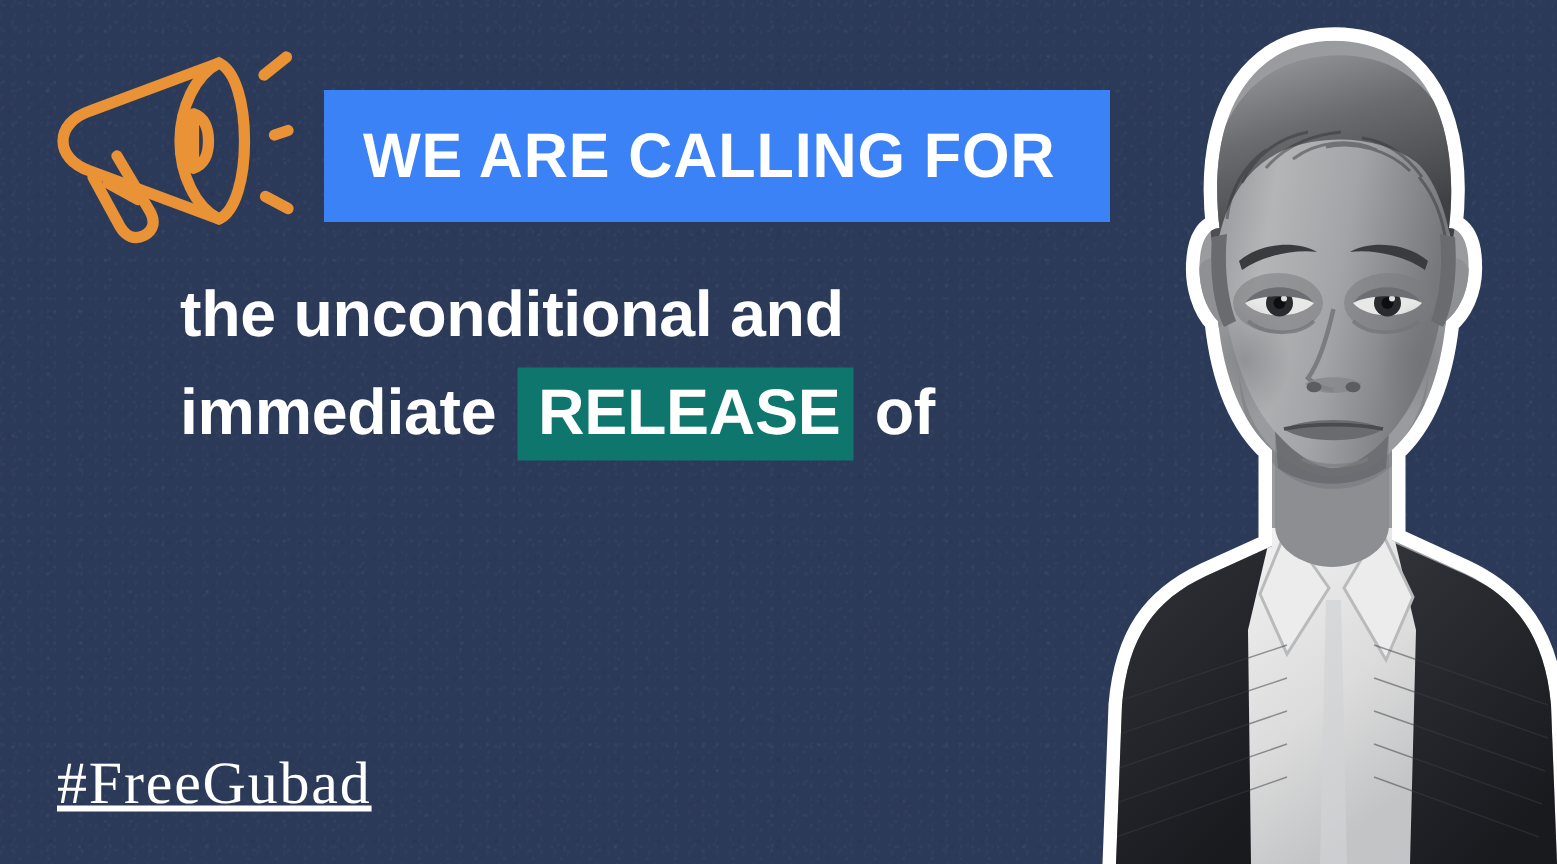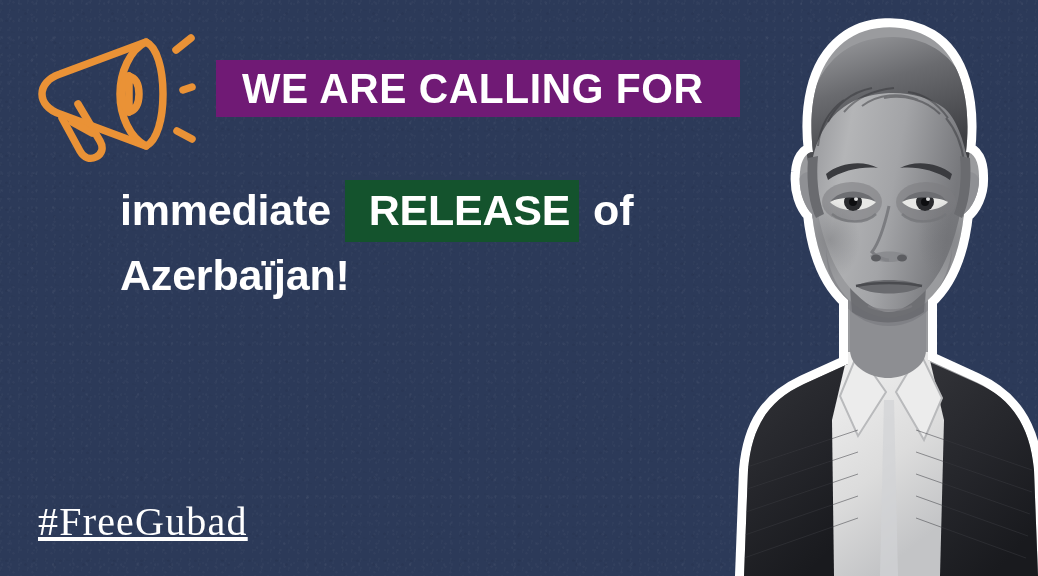--- a/index.html
+++ b/index.html
@@ -53,22 +53,22 @@
     width: 170px;
     height: 135px;
     z-index: 3;
   }
 
   
   .headline-banner {
     position: absolute;
     left: 216px;
     top: 60px;
-    height: 57px;
-    background: #701a75;
+    height: 88px;
+    background: #3b82f6;
     display: flex;
     align-items: center;
     padding: 0 22px 0 26px;
     z-index: 4;
   }
   .headline-banner .headline-text {
     color: #ffffff;
     font-size: 42px;
     font-weight: 700;
     letter-spacing: 0.6px;
@@ -88,23 +88,23 @@
   }
   .body-line {
     color: #ffffff;
     font-size: 43px;
     font-weight: 700;
     line-height: 65px;
     letter-spacing: -0.2px;
     white-space: nowrap;
   }
   .hl-release {
-    background: #14532d;
+    background: #0f766e;
     color: #ffffff;
-    padding: 6px 9px 8px 24px;
+    padding: 6px 9px 8px 14px;
     margin: 0 2px;
     box-decoration-break: clone;
     -webkit-box-decoration-break: clone;
   }
 
   
   .hashtag {
     position: absolute;
     left: 38px;
     top: 498px;
@@ -157,24 +157,24 @@
       </g>
     </svg>
   </div>
 
   <div class="headline-banner">
     <div class="headline-text">WE ARE CALLING FOR</div>
   </div>
 
   <div class="body-copy">
     <div class="body-line">
-      <span>immediate</span> <span class="hl-release">RELEASE</span> <span>of</span>
+      <span>the unconditional and</span>
     </div>
     <div class="body-line">
-      <span>Azerbaïjan!</span>
+      <span>immediate</span> <span class="hl-release">RELEASE</span> <span>of</span>
     </div>
   </div>
 
   <div class="hashtag">#FreeGubad</div>
 
   <div class="portrait">
     <svg viewBox="0 0 330 576" width="330" height="576" aria-hidden="true">
       <defs>
 
         <path id="figureShape" d="M36 576

